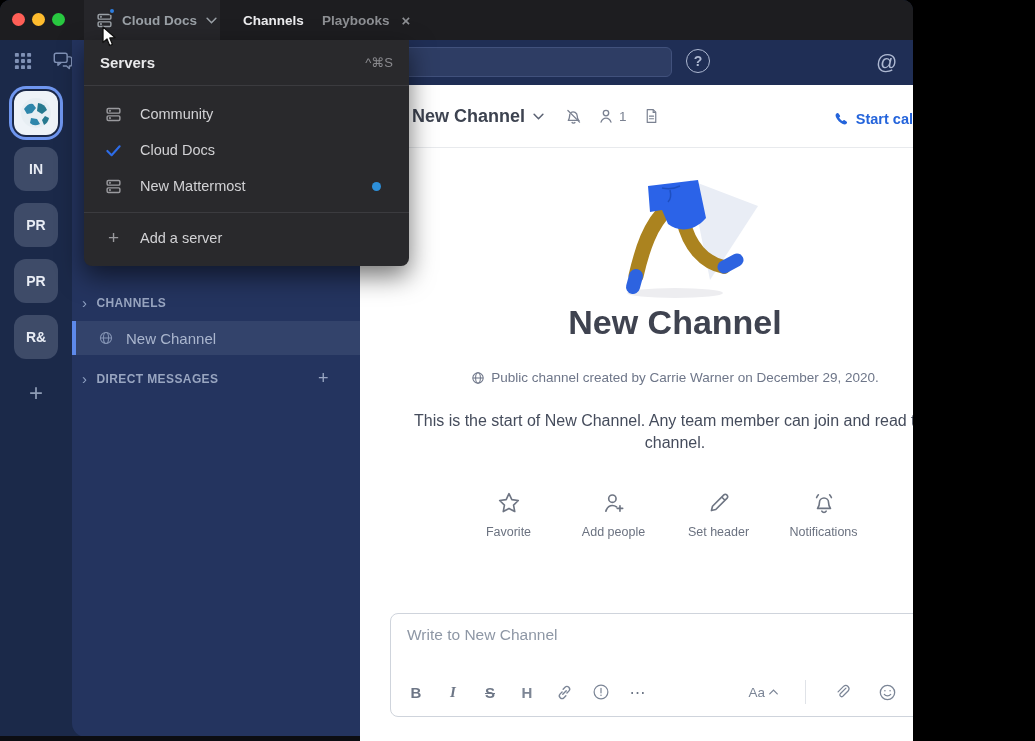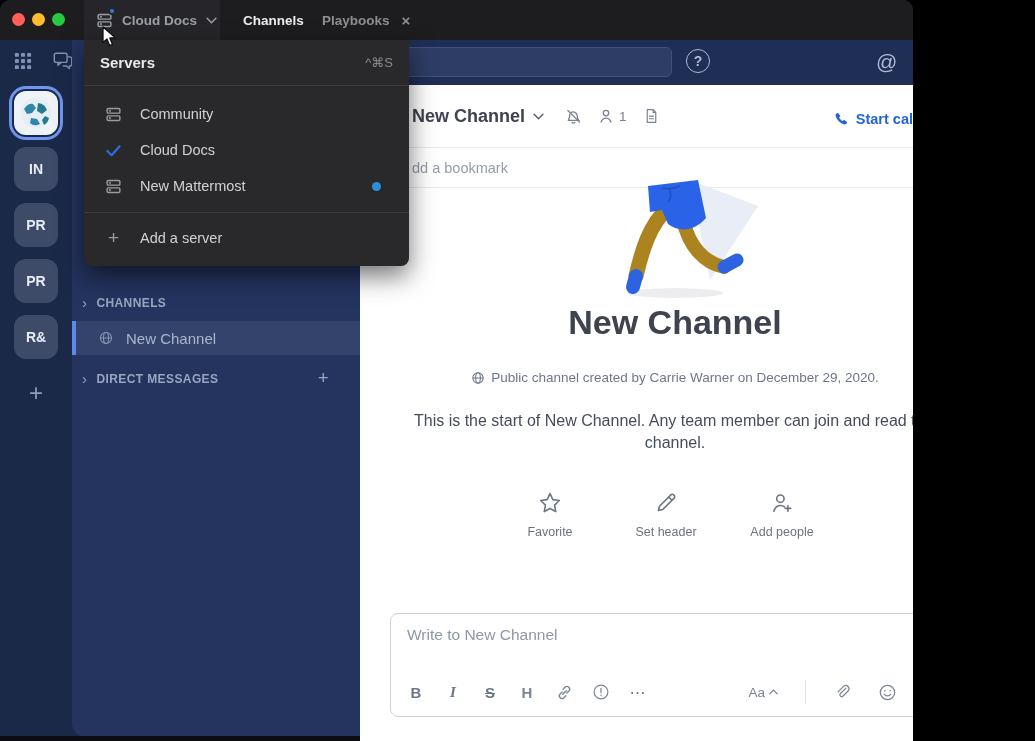--- a/index.html
+++ b/index.html
@@ -89,21 +89,21 @@
   #bookmark-bar span { color:#949ca8; font-size:14.5px; margin-left:52px; cursor:pointer; }
 
   
   #intro-heading { left:0; top:218px; width:630px; text-align:center; font-size:34px;
                    font-weight:bold; color:#3f4350; }
   #intro-meta { left:0; top:285px; width:630px; text-align:center; font-size:13.5px;
                 color:#6e7689; display:flex; align-items:center; justify-content:center; gap:6px; }
   #intro-body { left:35px; top:325px; width:560px; text-align:center; font-size:16px;
                 line-height:22px; color:#454c5c; }
   #actions { left:0; top:405px; width:630px; display:flex; justify-content:center;
-             gap:26px; transform:translateX(-9px); }
+             gap:15px; transform:translateX(-9px); }
   .action-btn { width:90px; display:flex; flex-direction:column; align-items:center;
                 gap:9px; cursor:pointer; }
   .action-btn .icn { color:#6e7583; }
   .action-btn .lb { font-size:12.5px; color:#6b7280; }
 
   
   #composer { left:30px; top:520px; width:570px; height:104px; border:1px solid #cfd4dc;
               border-radius:8px; background:#fff;margin-top:8px; }
   #msg-input { position:absolute; left:16px; top:12px; width:535px; height:34px; border:0;
                outline:none; resize:none; font-family:"Liberation Sans",sans-serif;
@@ -329,23 +329,20 @@
         <span style="color:#8a919e;cursor:pointer">
           <svg width="21" height="21" viewBox="0 0 22 22" fill="none" stroke="currentColor" stroke-width="1.5">
             <circle cx="11" cy="11" r="8.6"></circle>
               <path d="M11 10 v5" stroke-linecap="round"></path>
               <circle cx="11" cy="7.2" r="0.9" fill="currentColor" stroke="none"></circle>
           </svg>
         </span>
       </div>
     </div>
 
-    <div id="bookmark-bar" class="abs">
-      <span>dd a bookmark</span>
-    </div>
 
     <div class="abs" style="left:230px;top:95px">
       <svg width="170" height="122" viewBox="0 0 170 122">
         <polygon points="100,0 168,26 120,100" fill="#e9edf5"></polygon>
         <ellipse cx="85" cy="113" rx="48" ry="5" fill="#ededf0"></ellipse>
         <path d="M78 28 C60 44 52 70 46 96" stroke="#ab831f" stroke-width="15" fill="none" stroke-linecap="round"></path>
         <path d="M46 96 l-3 11" stroke="#2d63e0" stroke-width="14" stroke-linecap="round"></path>
         <path d="M93 40 C99 66 114 83 134 87" stroke="#ab831f" stroke-width="14" fill="none" stroke-linecap="round"></path>
         <path d="M134 87 l13 -7" stroke="#2d63e0" stroke-width="13" stroke-linecap="round"></path>
         <path d="M58 6 L108 0 L116 38 C104 52 88 52 78 44 L72 30 L60 32 Z" fill="#2b63e8"></path>
@@ -373,36 +370,46 @@
       <div class="action-btn">
         <span class="icn">
           <svg width="26" height="26" viewBox="0 0 24 24" fill="none" stroke="currentColor" stroke-width="1.5" stroke-linejoin="round">
             <path d="M12 3.4 l2.6 5.5 6 .8 -4.4 4.2 1.1 6 -5.3-2.9 -5.3 2.9 1.1-6 -4.4-4.2 6-.8 z"></path>
           </svg>
         </span>
         <span class="lb">Favorite</span>
       </div>
       <div class="action-btn">
         <span class="icn">
-          <svg width="26" height="26" viewBox="0 0 24 24" fill="none" stroke="currentColor" stroke-width="1.5" stroke-linejoin="round">
-            <path d="M5 19 l1-4 L16.5 4.5 a1.8 1.8 0 0 1 2.6 0 l.4.4 a1.8 1.8 0 0 1 0 2.6 L9 18 z"></path>
-              <path d="M14.5 6.5 l3 3"></path>
-          </svg>
-        </span>
-        <span class="lb">Set header</span>
-      </div>
-      <div class="action-btn">
-        <span class="icn">
           <svg width="26" height="26" viewBox="0 0 24 24" fill="none" stroke="currentColor" stroke-width="1.5">
             <circle cx="10.5" cy="8" r="3.4"></circle>
               <path d="M4.5 19.5 c1.2-3.6 3.4-5.2 6-5.2 1.4 0 2.7.4 3.8 1.3" stroke-linecap="round"></path>
             <path d="M17.5 14.5 v5 M15 17 h5" stroke-linecap="round"></path>
           </svg>
         </span>
         <span class="lb">Add people</span>
+      </div>
+      <div class="action-btn">
+        <span class="icn">
+          <svg width="26" height="26" viewBox="0 0 24 24" fill="none" stroke="currentColor" stroke-width="1.5" stroke-linejoin="round">
+            <path d="M5 19 l1-4 L16.5 4.5 a1.8 1.8 0 0 1 2.6 0 l.4.4 a1.8 1.8 0 0 1 0 2.6 L9 18 z"></path>
+              <path d="M14.5 6.5 l3 3"></path>
+          </svg>
+        </span>
+        <span class="lb">Set header</span>
+      </div>
+      <div class="action-btn">
+        <span class="icn">
+          <svg width="26" height="26" viewBox="0 0 24 24" fill="none" stroke="currentColor" stroke-width="1.5" stroke-linecap="round">
+            <path d="M10 19.5 a2.3 2.3 0 0 0 4 0"></path>
+            <path d="M6 17 h12 c-1.3-1.5-1.8-2.7-1.8-5.4 a4.2 4.2 0 0 0-8.4 0 c0 2.7-.5 3.9-1.8 5.4 z" stroke-linejoin="round"></path>
+            <path d="M5.2 7 a8 8 0 0 1 1.6-2.6 M18.8 7 a8 8 0 0 0-1.6-2.6"></path>
+          </svg>
+        </span>
+        <span class="lb">Notifications</span>
       </div>
     </div>
 
     <div id="composer" class="abs">
       <textarea id="msg-input" placeholder="Write to New Channel" style=""></textarea>
       <div id="fmt-left">
         <span class="fbtn" style="font-weight:bold">B</span>
         <span class="fbtn" style="font-style:italic;font-family:'Liberation Serif',serif;font-weight:bold">I</span>
         <span class="fbtn" style="text-decoration:line-through;font-weight:bold">S</span>
         <span class="fbtn" style="font-weight:600;color:#7d8695">H</span>

